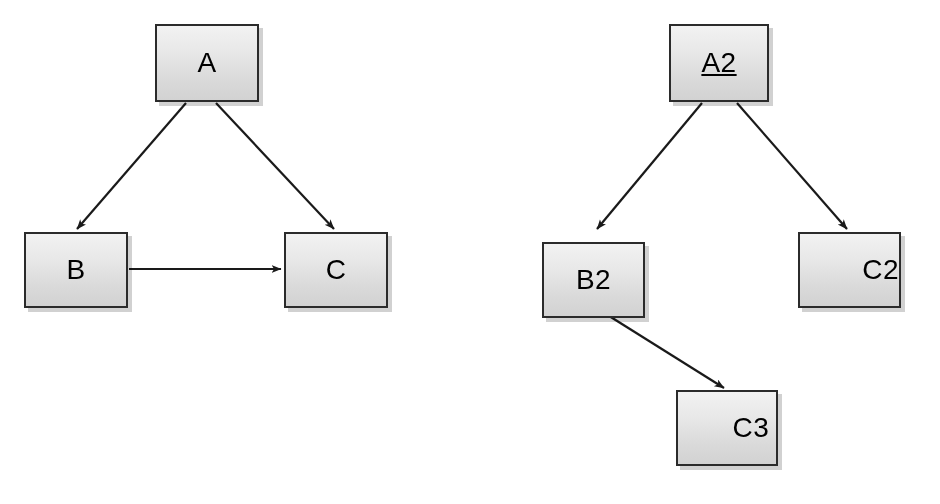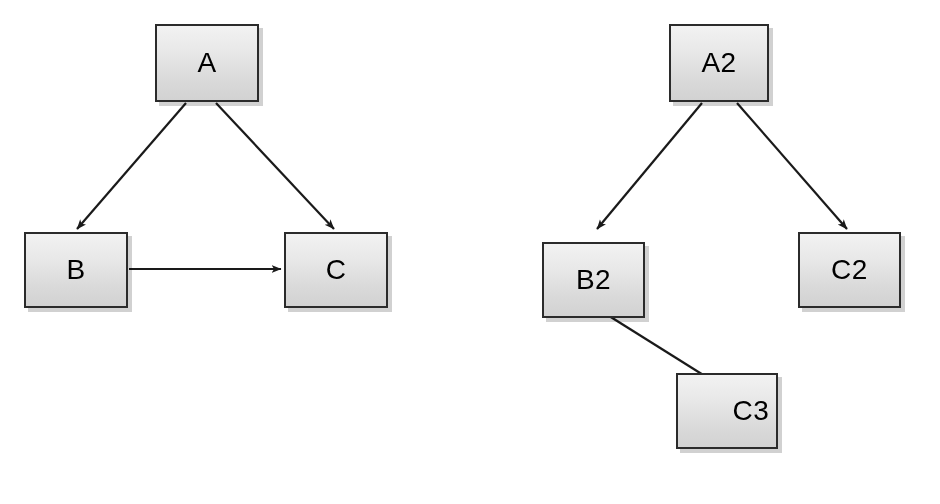--- a/index.html
+++ b/index.html
@@ -70,27 +70,27 @@
   <div id="nodes-group">
       <div class="node" style="left: 155px; top: 24px; width: 104px; height: 78px;">
         <span class="node-label">A</span>
       </div>
       <div class="node" style="left: 24px; top: 232px; width: 104px; height: 76px;">
         <span class="node-label">B</span>
       </div>
       <div class="node" style="left: 284px; top: 232px; width: 104px; height: 76px;">
         <span class="node-label">C</span>
       </div>
-      <div class="node" style="left: 669px; top: 24px; width: 100px; height: 78px;">
+      <div class="node" style="left: 669px; top: 24px; width: 100px; height: 78px; text-decoration: underline;">
         <span class="node-label">A2</span>
       </div>
       <div class="node" style="left: 542px; top: 242px; width: 103px; height: 76px;">
         <span class="node-label">B2</span>
       </div>
-      <div class="node" style="left: 798px; top: 232px; width: 103px; height: 76px;">
+      <div class="node" style="left: 798px; top: 232px; width: 103px; height: 76px; justify-content: flex-end;">
         <span class="node-label">C2</span>
       </div>
-      <div class="node" style="left: 676px; top: 373px; width: 102px; height: 76px; padding-left: 48px;">
+      <div class="node" style="left: 676px; top: 390px; width: 102px; height: 76px; padding-left: 48px;">
         <span class="node-label">C3</span>
       </div>
     </div>
 
 </div>
 
 </body></html>

